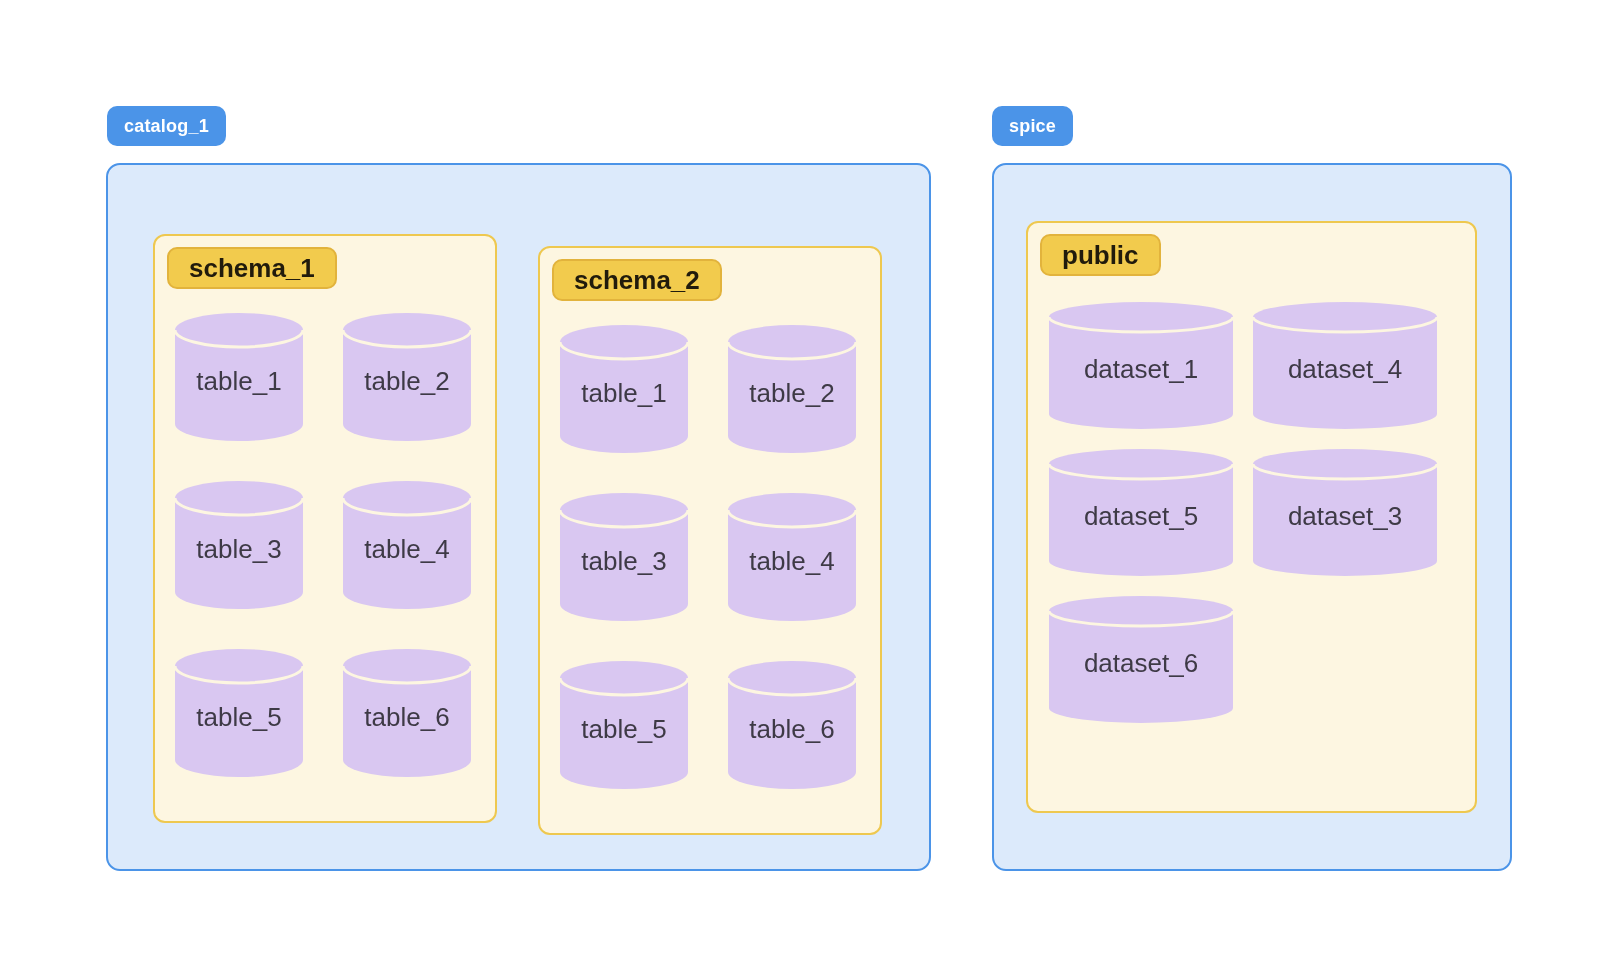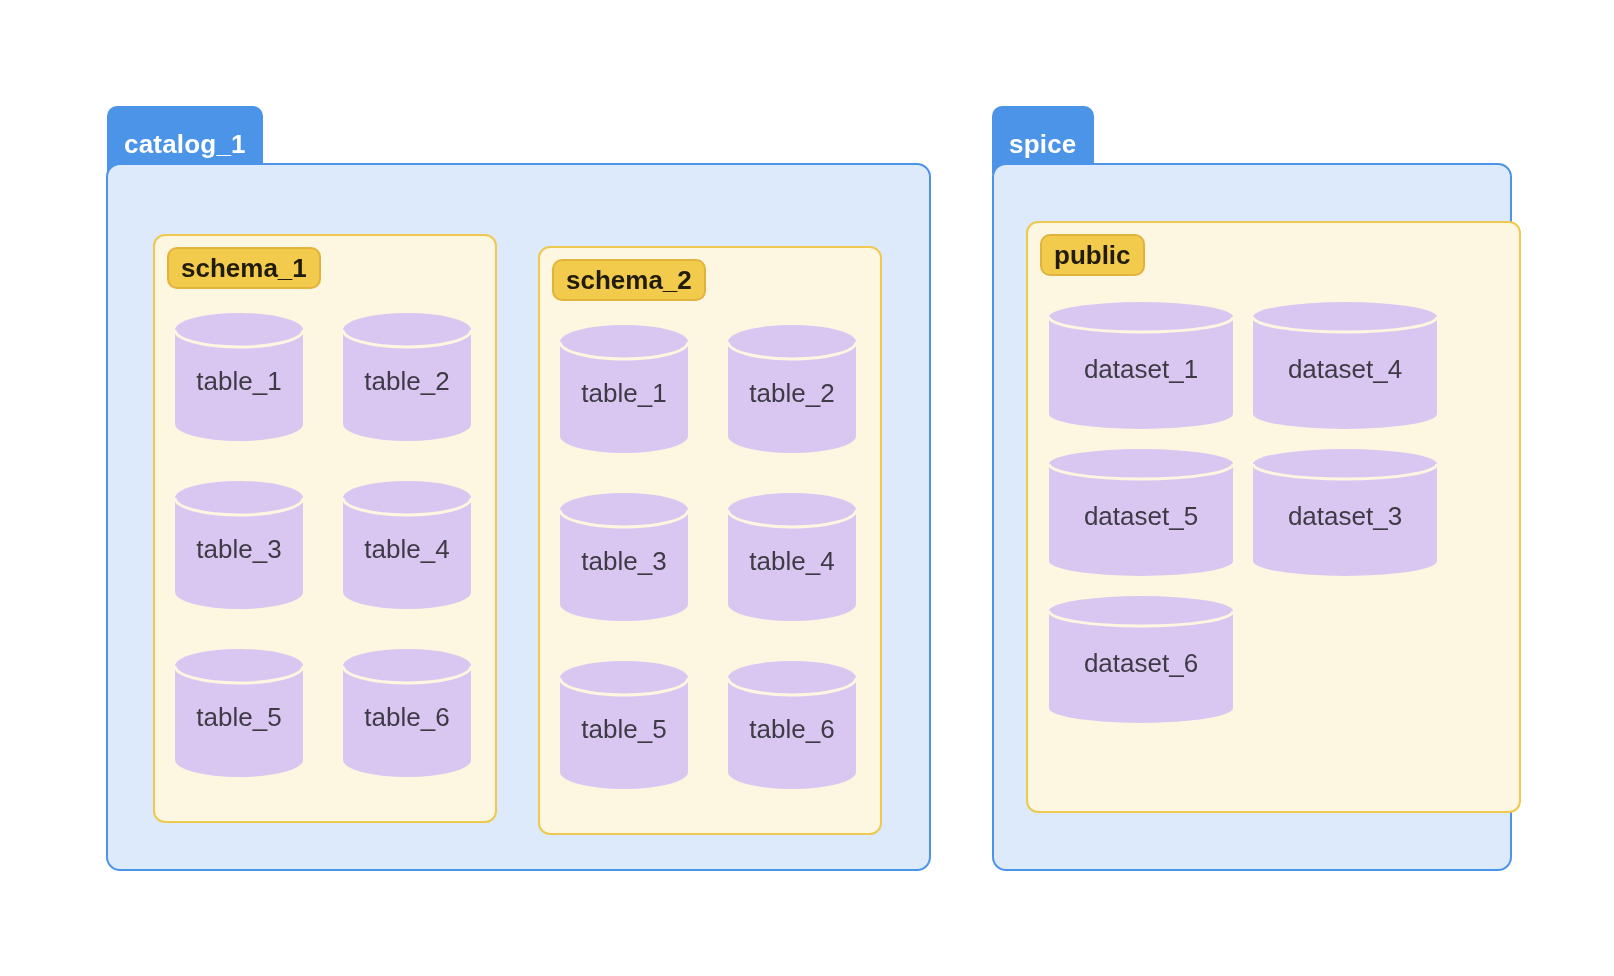--- a/index.html
+++ b/index.html
@@ -9,22 +9,22 @@
     font-family:"Liberation Sans","DejaVu Sans",sans-serif;
     position:relative;
     overflow:hidden;
   }
   #diagram { position:absolute; left:0; top:0; width:1614px; height:976px; }
 
   .badge-blue {
     position:absolute;
     background:var(--blue-badge-bg,#4b94e8);
     color:var(--blue-badge-text,#ffffff);
-    font-size:26px; font-weight:700;
-    line-height:40px; padding:18px 17px;
+    font-size:18px; font-weight:700;
+    line-height:40px; padding:0 17px;
     border-radius:10px;
     letter-spacing:0.2px;
     white-space:nowrap;
   }
   #catalog-badge { left:107px; top:106px; }
   #spice-badge   { left:992px; top:106px; }
 
   .blue-container {
     position:absolute;
     background:var(--blue-container-bg,#dceafb);
@@ -37,29 +37,29 @@
 
   .yellow-box {
     position:absolute;
     background:var(--yellow-box-bg,#fdf6e1);
     border:2px solid var(--yellow-box-border,#eec84f);
     border-radius:12px;
     box-sizing:border-box;
   }
   #schema1-box { left:45px;  top:69px; width:344px; height:589px; }
   #schema2-box { left:430px; top:69px; width:344px; height:589px;margin-top:12px; }
-  #public-box  { left:32px;  top:56px; width:495px; height:592px; }
+  #public-box  { left:32px;  top:56px; width:451px; height:592px; }
 
   .badge-yellow {
     position:absolute; left:12px; top:11px;
     background:var(--yellow-badge-bg,#f2cb4d);
     border:2px solid var(--yellow-badge-border,#e2b33c);
     color:var(--yellow-badge-text,#211b0c);
     font-size:26px; font-weight:700;
-    line-height:38px; padding:0 12px;
+    line-height:38px; padding:0 20px;
     border-radius:10px;
     white-space:nowrap;
     box-sizing:content-box;
   }
 
   .cyl-grid { position:absolute; display:grid; }
   .schema-grid { left:20px; top:77px; grid-template-columns:128px 128px; column-gap:37px; row-gap:40px;gap:40px; }
   .public-grid { left:21px; top:79px; grid-template-columns:184px 184px; column-gap:37px; row-gap:50px;gap:20px; }
 
   .cylinder { position:relative; }

